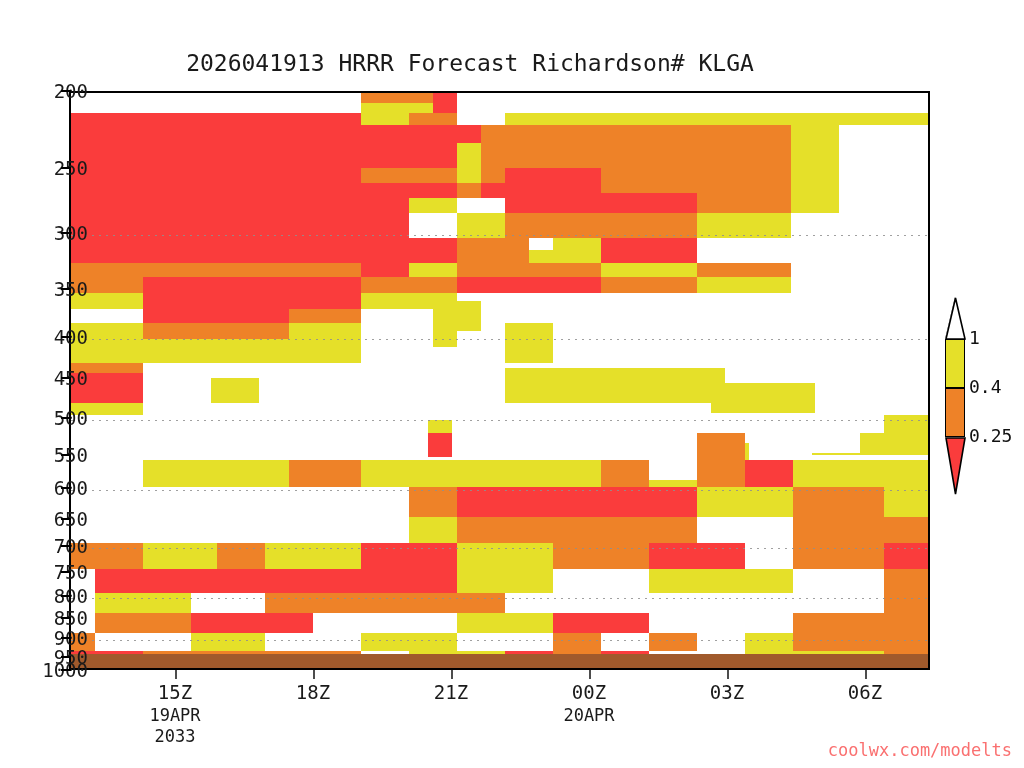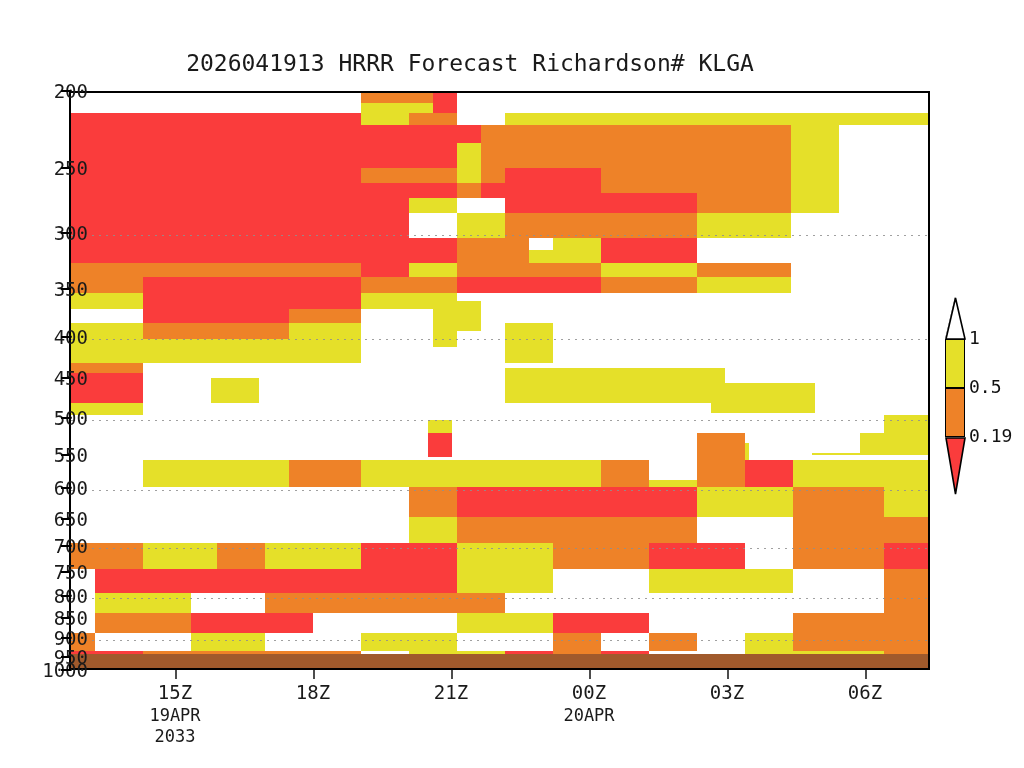--- a/index.html
+++ b/index.html
@@ -405,28 +405,29 @@
       <div class="xtick-label" style="left: 589px;">00Z</div>
       <div class="xtick-sub" style="left: 589px; top: 705px;">
         <div>20APR</div>
       </div>
       <div class="xtick-mark" style="left: 727px;"></div>
       <div class="xtick-label" style="left: 727px;">03Z</div>
       <div class="xtick-mark" style="left: 865px;"></div>
       <div class="xtick-label" style="left: 865px;">06Z</div>
     </div>
 
+  <div class="watermark">coolwx.com/modelts</div>
 
   <div id="colorbar">
       <div class="cb-arrow" style="top: 0px; border-left: 10px solid transparent; border-right: 10px solid transparent; border-bottom: 42px solid rgb(255, 255, 255); filter: drop-shadow(rgb(0, 0, 0) 0px 0px 0px);"></div>
       <svg width="21" height="43" style="position: absolute; left: -0.5px; top: 0px;">
         <polygon points="10.5,1 20,42 1,42" fill="#ffffff" stroke="#000" stroke-width="1.6"></polygon>
       </svg>
       <div class="cb-seg" style="top: 42px; height: 49px; background: rgb(229, 224, 41);"></div>
       <div class="cb-seg" style="top: 91px; height: 49px; background: rgb(238, 130, 40);"></div>
       <svg width="21" height="58" style="position: absolute; left: -0.5px; top: 140px;">
         <polygon points="1,1 20,1 10.5,57" fill="#fa3c3c" stroke="#000" stroke-width="1.6"></polygon>
       </svg>
       <div class="cb-label" style="top: 42px;">1</div>
-      <div class="cb-label" style="top: 91px;">0.5</div>
-      <div class="cb-label" style="top: 140px;">0.19</div>
+      <div class="cb-label" style="top: 91px;">0.4</div>
+      <div class="cb-label" style="top: 140px;">0.25</div>
     </div>
 </div>
 
 </body></html>

